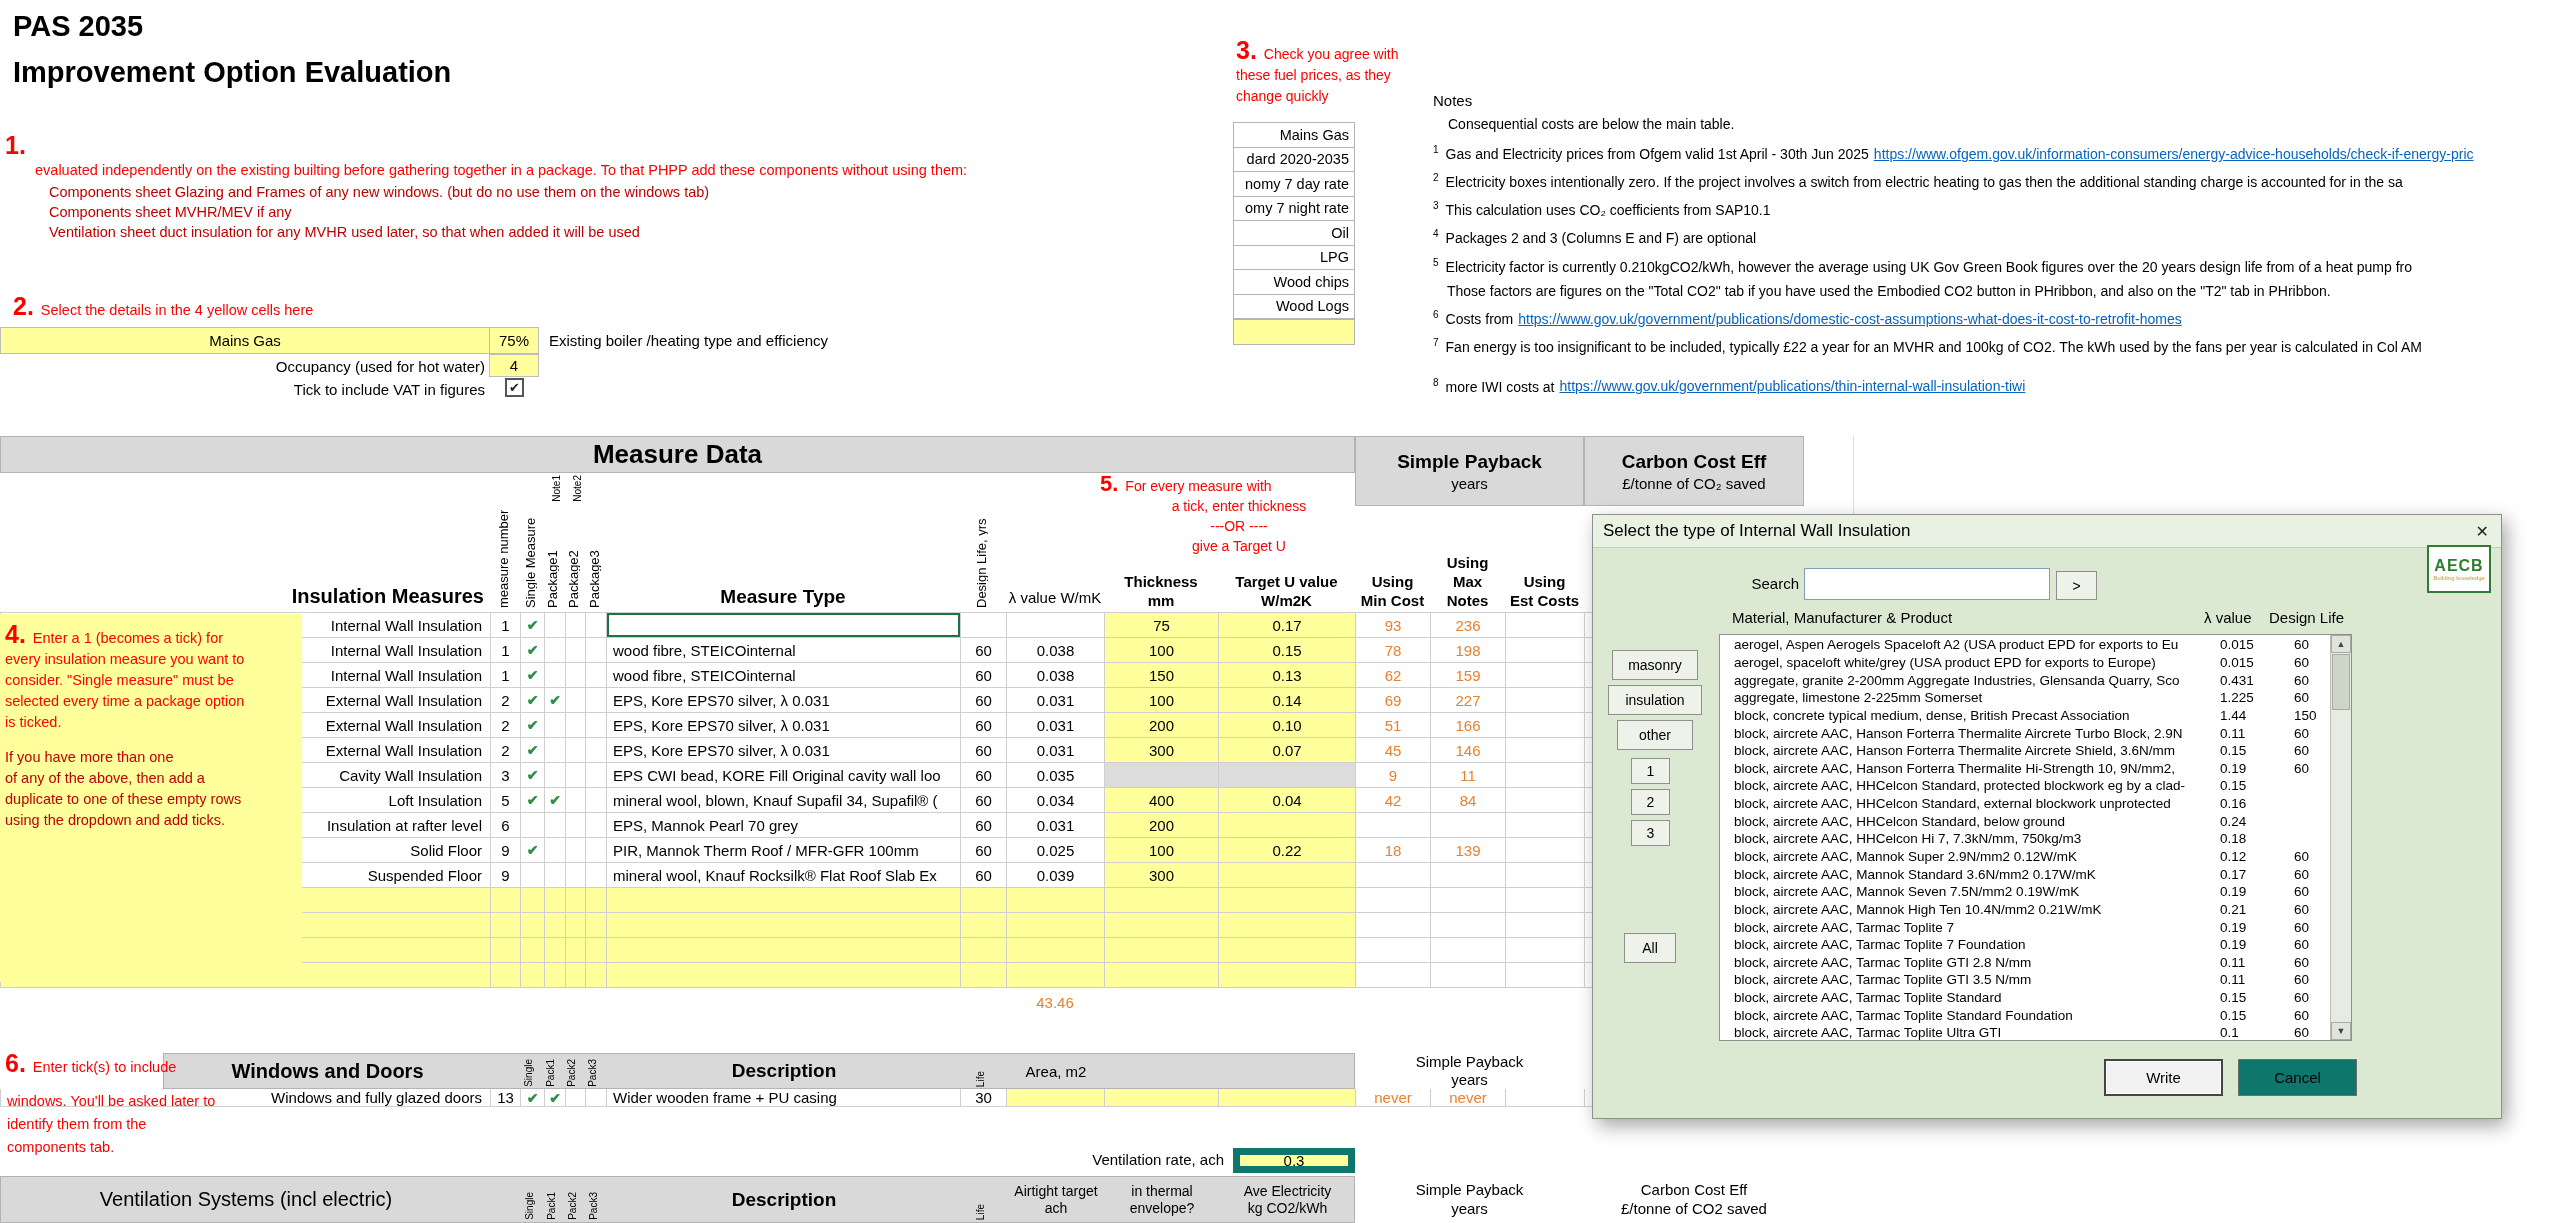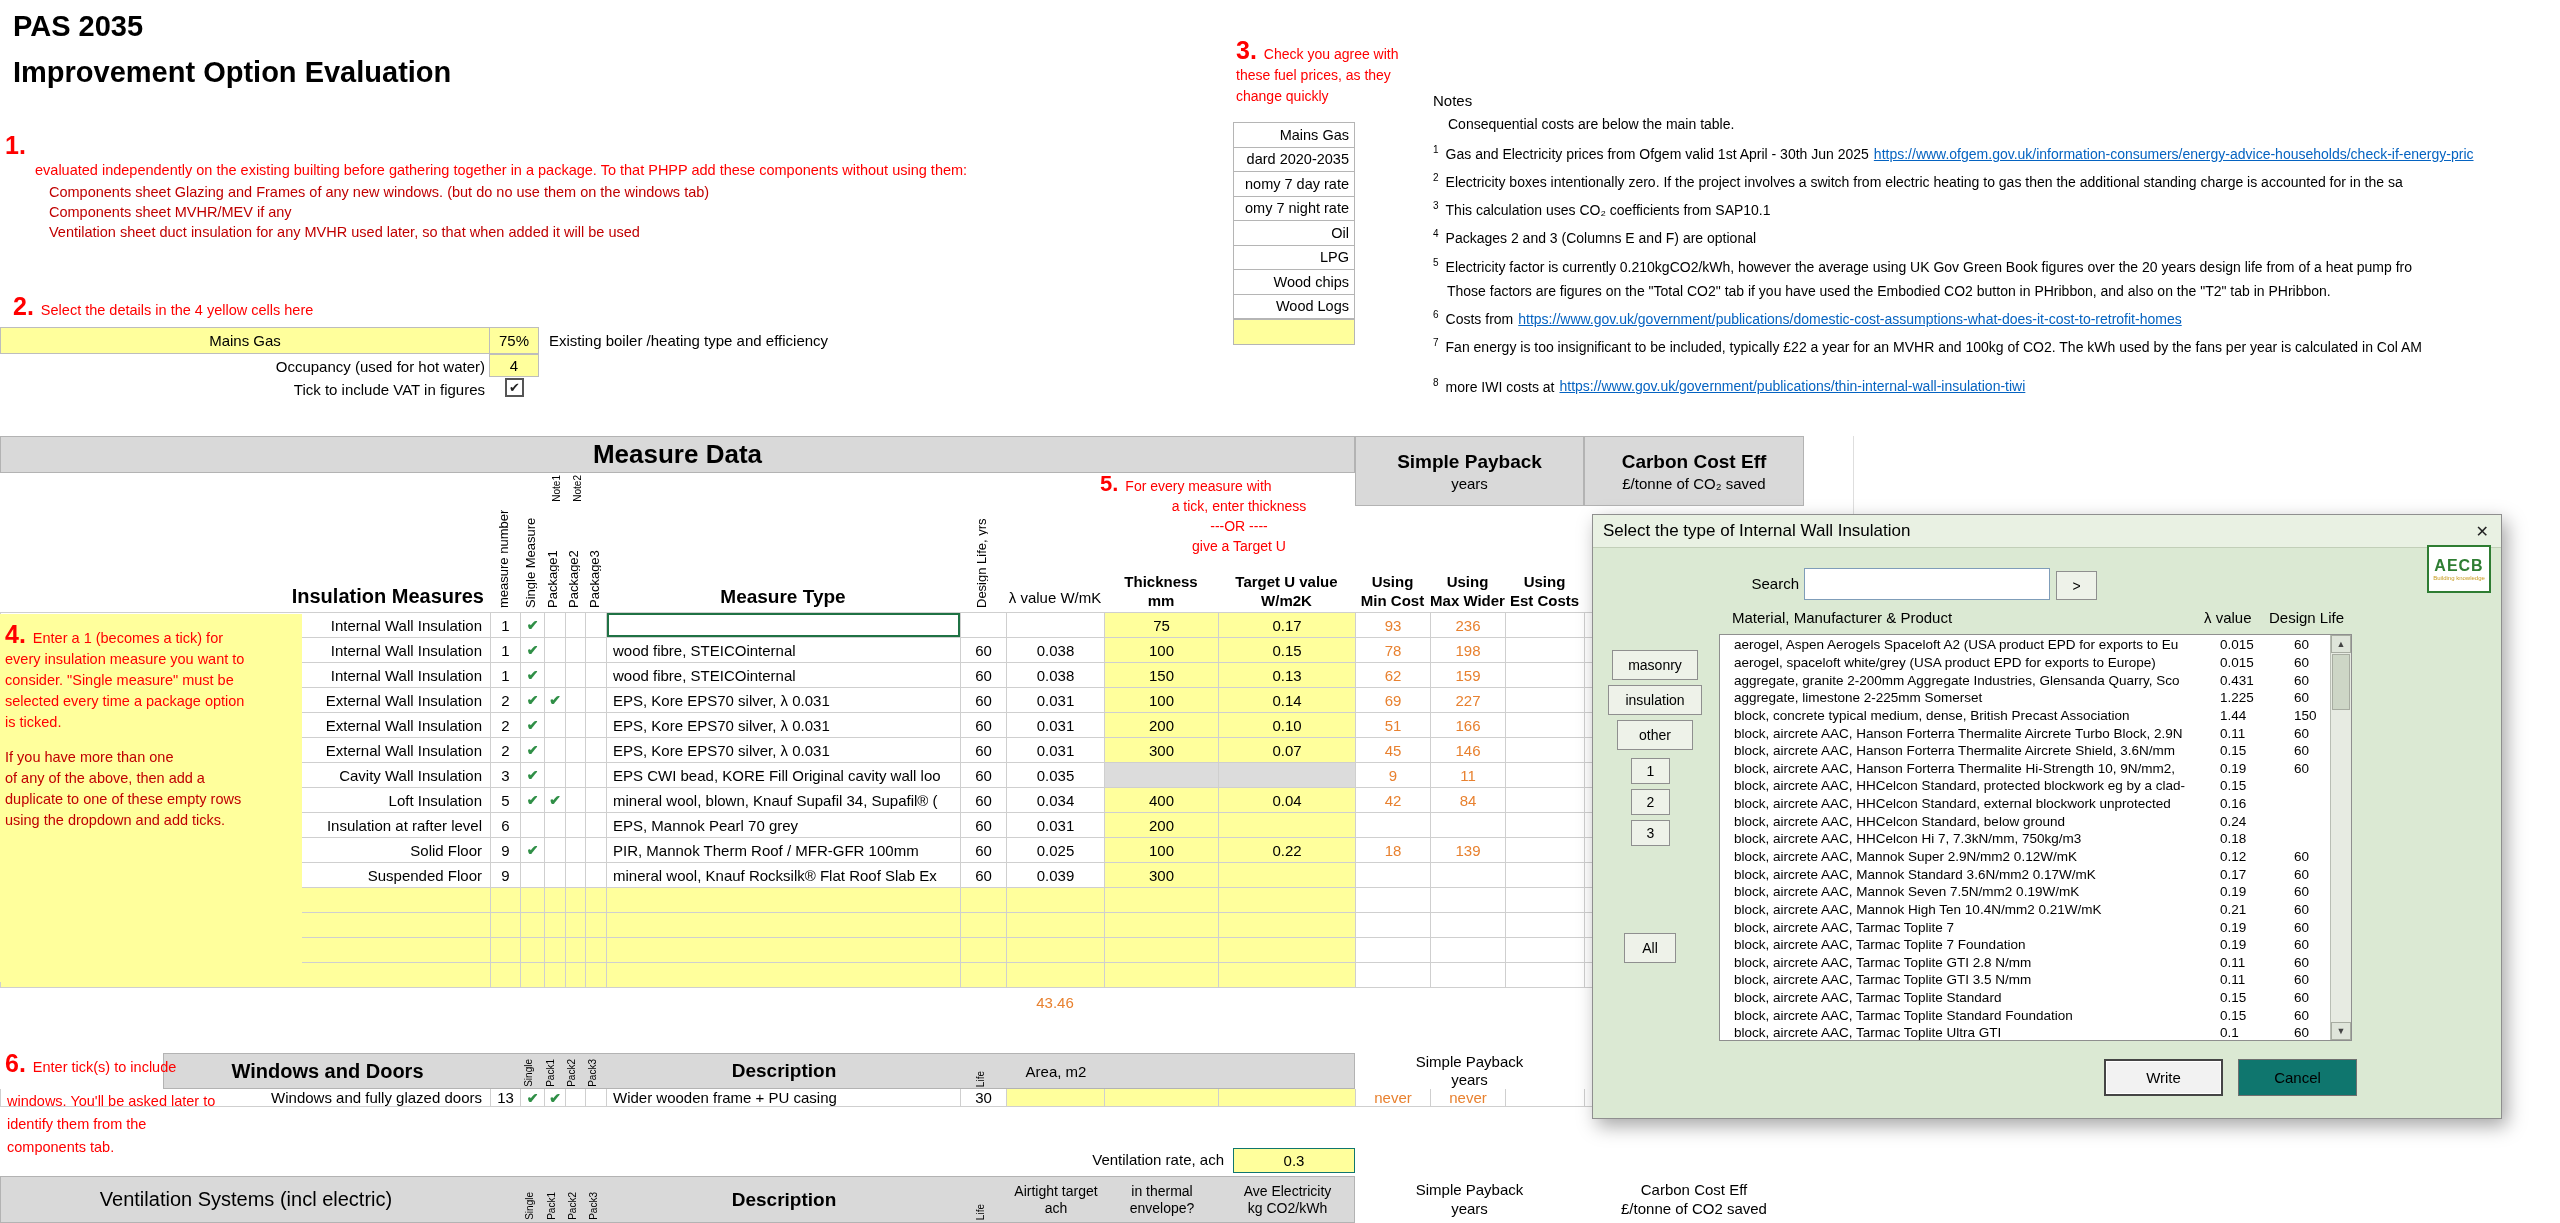--- a/index.html
+++ b/index.html
@@ -110,21 +110,21 @@
 #win-payback{left:1355px;top:1053px;width:229px;text-align:center;font-size:15px;line-height:18px}
 #win-row{left:0;top:1089px;display:flex;border-left:1px solid #cfcfcf}
 
 
 #step6{left:5px;top:1051px;width:300px;color:#ff0000;font-size:14.5px;z-index:2}
 #step6 .s6first{display:flex;align-items:baseline}
 #step6 .s6rest{margin-top:14px;line-height:23px;margin-left:2px}
 
 
 #vent-rate-label{left:950px;top:1151px;width:274px;text-align:right;font-size:15px}
-#vent-rate-value{left:1233px;top:1148px;width:122px;height:25px;background:#ffff9c;border:1px solid #0f766e;display:flex;align-items:center;justify-content:center;font-size:15px}
+#vent-rate-value{left:1233px;top:1148px;width:122px;height:25px;background:#ffff9c;border:7px solid #0f766e;display:flex;align-items:center;justify-content:center;font-size:15px}
 #vent-band{left:0;top:1176px;width:1355px;height:47px;background:#d9d9d9;border:1px solid #b3b3b3}
 #vent-band>*{position:absolute}
 .vb-title{left:0;top:0;height:100%;width:490px;display:flex;align-items:center;justify-content:center;font-weight:normal;font-size:20px}
 #vrot-single{left:524px;bottom:2px}#vrot-p1{left:546px;bottom:2px}#vrot-p2{left:567px;bottom:2px}#vrot-p3{left:588px;bottom:2px}#vrot-life{left:975px;bottom:2px}
 .vb-desc{left:606px;top:0;height:100%;width:354px;display:flex;align-items:center;justify-content:center;font-weight:bold;font-size:19px}
 .vb-h{top:0;height:100%;display:flex;flex-direction:column;align-items:center;justify-content:center;font-size:14px;line-height:17px;text-align:center}
 #vb-air{left:1006px;width:98px}
 #vb-env{left:1104px;width:114px}
 #vb-ele{left:1218px;width:137px}
 #vent-payback{left:1355px;top:1180px;width:229px;text-align:center;font-size:15px;line-height:19px}
@@ -298,21 +298,21 @@
     <div class="h-tu">
       <div>Target U value</div>
       <div>W/m2K</div>
     </div>
     <div class="h-cost" id="h-min">
       <div>Using</div>
       <div>Min Cost</div>
     </div>
     <div class="h-cost" id="h-max">
       <div>Using</div>
-      <div>Max Wider</div>
+      <div>Max Notes</div>
     </div>
     <div class="h-cost" id="h-est">
       <div>Using</div>
       <div>Est Costs</div>
     </div>
   </div>
 
   <div id="md-rows" class="abs">
       <div class="mrow sel">
       <div class="c cl">Internal Wall Insulation</div>

